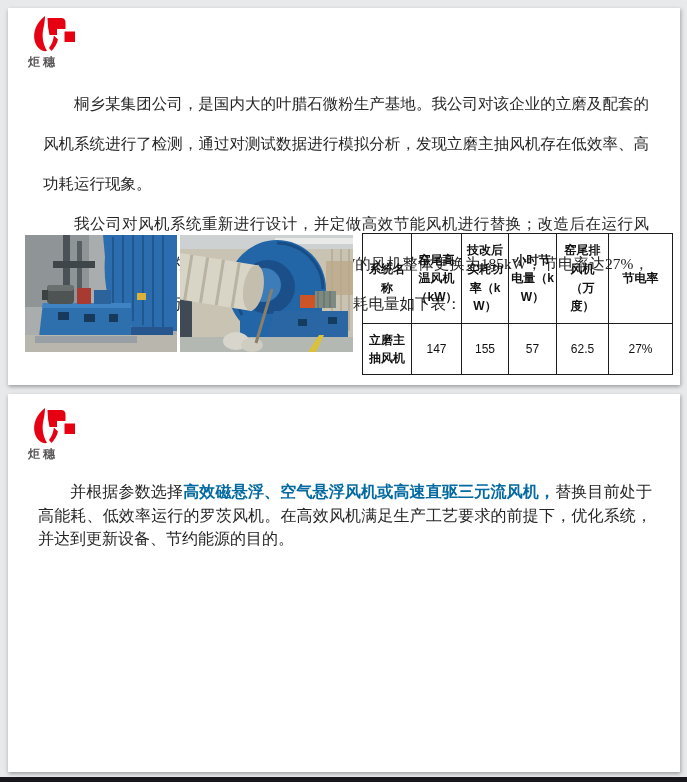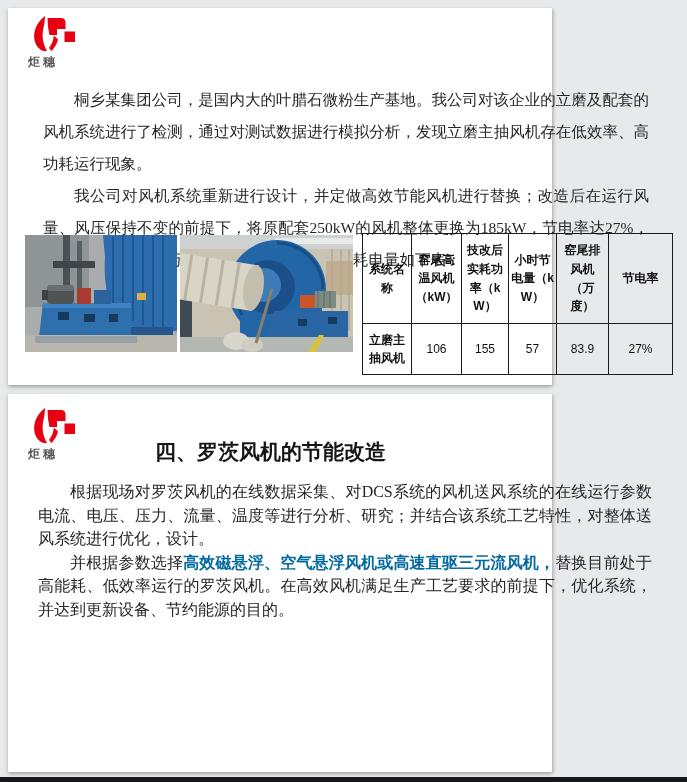--- a/index.html
+++ b/index.html
@@ -2,21 +2,21 @@
 <html><head>
 <meta charset="utf-8">
 <style>
   html,body{margin:0;padding:0;}
   body{
     width:687px;height:782px;position:relative;overflow:hidden;
     background:#e8e9eb;
     font-family:"Liberation Serif","DejaVu Serif",serif;
   }
   .page{
-    position:absolute;left:8px;width:544px;background:#ffffff;
+    position:absolute;left:8px;width:672px;background:#ffffff;
     box-shadow:0 2px 4px rgba(0,0,0,.25), 2px 1px 3px rgba(0,0,0,.10);
   }
   #page1{top:8px;height:377px;}
   #page2{top:394px;height:378px;}
   .bottom-bar{position:absolute;left:0;top:777px;width:687px;height:5px;background:#17171b;}
 
   .logo{position:absolute;left:20px;width:60px;text-align:left;}
   #page1 .logo{top:7px;}
   #page2 .logo{top:13px;}
   .logo svg{display:block;}
@@ -25,21 +25,21 @@
     font-size:12px;color:#575454;letter-spacing:3px;font-weight:bold;margin-top:1px;
   }
 
   .p1-title{
     position:absolute;left:145px;top:28px;
     font-family:"Liberation Sans","DejaVu Sans",sans-serif;
     font-size:17.5px;font-weight:bold;color:#0e0e0e;white-space:nowrap;
   }
   .p1-body{
     position:absolute;left:35px;top:76px;width:606px;
-    font-size:15.5px;line-height:32px;color:#262626;text-align:justify;
+    font-size:15.5px;line-height:40px;color:#262626;text-align:justify;
   }
   .p1-body p{margin:0;text-indent:2em;}
 
   .photos{position:absolute;left:17px;top:227px;display:flex;gap:3px;}
   .photos svg{display:block;}
 
   table.energy{
     position:absolute;left:354px;top:225px;width:310px;
     border-collapse:collapse;table-layout:fixed;
     font-family:"Liberation Sans","DejaVu Sans",sans-serif;
@@ -158,43 +158,41 @@
         <tr>
       <th>系统名称</th>
       <th>窑尾高温风机（kW）</th>
       <th>技改后实耗功率（kW）</th>
       <th>小时节电量（kW）</th>
       <th>窑尾排风机（万度）</th>
       <th>节电率</th>
     </tr>
     <tr>
       <td class="rowhead">立磨主抽风机</td>
-      <td>106</td>
+      <td>147</td>
       <td>155</td>
       <td>57</td>
-      <td>83.9</td>
+      <td>62.5</td>
       <td>27%</td>
     </tr>
   </tbody>
     </table>
 </div>
 
 <div class="page" id="page2">
 
   <div class="logo">
     <svg width="48" height="38" viewBox="0 0 48 38">
       <path d="M17 1 C9 7 4 17 7 27 C9 33 14 37 19 36 C15 29 13.5 21 15.5 13 C16.5 8 17 4 17 1 Z" fill="#e60012"></path>
       <path d="M21 33 C24 29 25.5 25 25.8 20.5 L30 24.5 C29 29 26.5 33 23.5 36 Z" fill="#e60012"></path>
       <path d="M19.5 3 L33 3 Q37.5 3 37.5 7.5 L37.5 14 L29 14 L29 20 L21.5 20 Q19.5 12 19.5 3 Z" fill="#e60012"></path>
       <rect x="36.5" y="16.5" width="10.5" height="10.5" fill="#e60012"></rect>
     </svg>
     <div class="logo-text">炬穗</div>
   </div>
 
-  <div class="p2-title">四、罗茨风机的节能改造</div>
 
   <div class="p2-body">
-    <p>根据现场对罗茨风机的在线数据采集、对DCS系统的风机送风系统的在线运行参数电流、电压、压力、流量、温度等进行分析、研究；并结合该系统工艺特性，对整体送风系统进行优化，设计。</p>
     <p><span>并根据参数选择</span><span class="hl-red">高效磁悬浮、空气悬浮风机或高速直驱三元流风机，</span><span>替换目前处于高能耗、低效率运行的罗茨风机。在高效风机满足生产工艺要求的前提下，优化系统，并达到更新设备、节约能源的目的。</span></p>
   </div>
 </div>
 
 <div class="bottom-bar"></div>
 
 </body></html>

